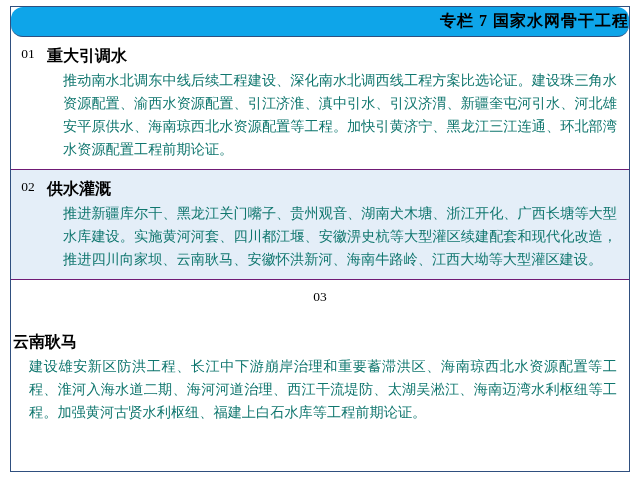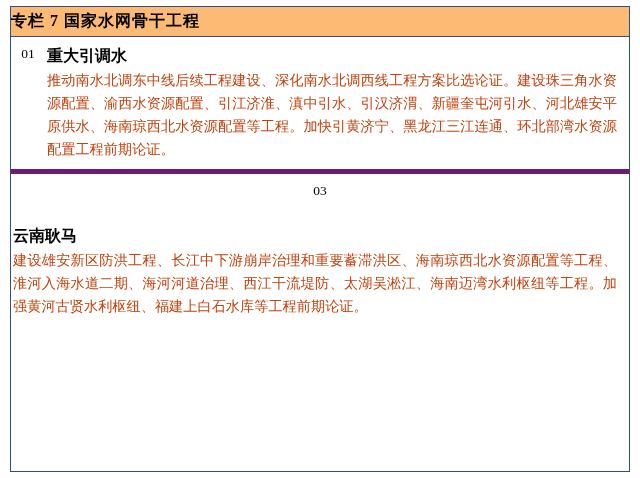--- a/index.html
+++ b/index.html
@@ -21,43 +21,44 @@
     height: 466px;
     box-sizing: border-box;
     border: 1px solid #2f4f7f;
     background: #ffffff;
     display: flex;
     flex-direction: column;
   }
   .title-bar {
     height: 29px;
     flex: 0 0 29px;
-    background: #fdba74;
+    background: #0ea5e9;
     border-bottom: 1px solid #2f4f7f;
     display: flex;
     align-items: center;
-    justify-content: flex-start;
+    justify-content: flex-end;
+    border-radius: 12px;
   }
   .title-text {
     font-size: 16px;
     font-weight: bold;
     color: #000000;
     letter-spacing: 1px;
     font-family: "Liberation Serif", "DejaVu Serif", serif;
   }
   .rows {
     flex: 1 1 auto;
     display: flex;
     flex-direction: column;
   }
   .row {
     display: flex;
     flex-direction: row;
     align-items: stretch;
-    border-bottom: 5px solid #701a75;
+    border-bottom: 1px solid #701a75;
   }
   .row:last-child {
     border-bottom: none;
     flex-direction: column;
   }
   .row.odd {
     background: #ffffff;
   }
   .row.even {
     background: #e4eef8;
@@ -76,25 +77,26 @@
   }
   .item-heading {
     font-size: 16px;
     font-weight: bold;
     color: #000000;
     line-height: 1.5;
     margin-bottom: 1px;
   }
   .item-body {
     font-size: 14.2px;
-    color: #c2410c;
+    color: #0f766e;
     line-height: 1.62;
     text-align: justify;
     text-justify: inter-ideograph;
     text-indent: 0;
+    margin-left: 16px;
   }
 </style>
 </head>
 <body>
 
 <div class="box">
 
   <div class="title-bar">
     <span class="title-text">专栏 7   国家水网骨干工程</span>
   </div>
@@ -102,20 +104,27 @@
   <div class="rows">
 
     <div class="row odd">
       <div class="num-cell">01</div>
       <div class="content-cell">
         <div class="item-heading">重大引调水</div>
         <div class="item-body">推动南水北调东中线后续工程建设、深化南水北调西线工程方案比选论证。建设珠三角水资源配置、渝西水资源配置、引江济淮、滇中引水、引汉济渭、新疆奎屯河引水、河北雄安平原供水、海南琼西北水资源配置等工程。加快引黄济宁、黑龙江三江连通、环北部湾水资源配置工程前期论证。</div>
       </div>
     </div>
 
+    <div class="row even">
+      <div class="num-cell">02</div>
+      <div class="content-cell">
+        <div class="item-heading">供水灌溉</div>
+        <div class="item-body">推进新疆库尔干、黑龙江关门嘴子、贵州观音、湖南犬木塘、浙江开化、广西长塘等大型水库建设。实施黄河河套、四川都江堰、安徽淠史杭等大型灌区续建配套和现代化改造，推进四川向家坝、云南耿马、安徽怀洪新河、海南牛路岭、江西大坳等大型灌区建设。</div>
+      </div>
+    </div>
 
     <div class="row odd">
       <div class="num-cell">03</div>
       <div class="content-cell">
         <div class="item-heading">云南耿马</div>
         <div class="item-body">建设雄安新区防洪工程、长江中下游崩岸治理和重要蓄滞洪区、海南琼西北水资源配置等工程、淮河入海水道二期、海河河道治理、西江干流堤防、太湖吴淞江、海南迈湾水利枢纽等工程。加强黄河古贤水利枢纽、福建上白石水库等工程前期论证。</div>
       </div>
     </div>
 
   </div>

